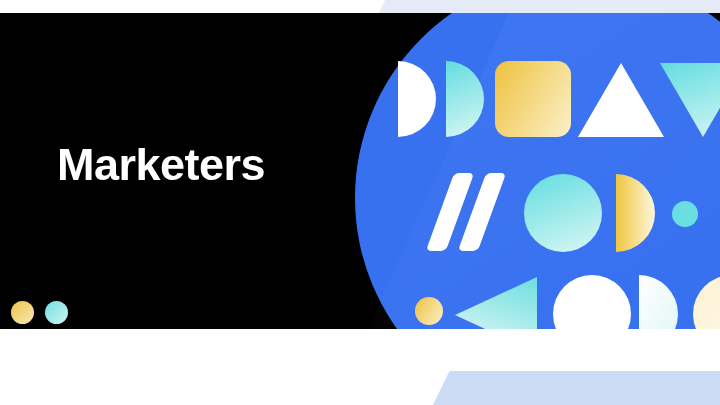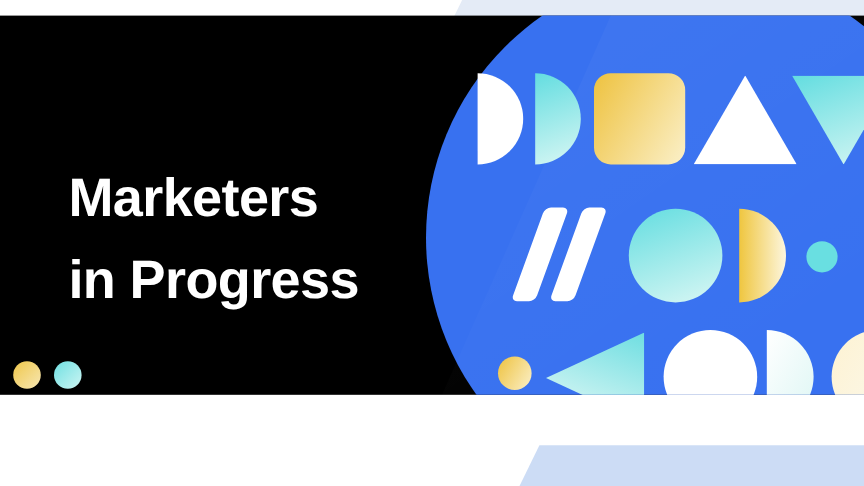--- a/index.html
+++ b/index.html
@@ -170,21 +170,20 @@
       <div class="shape circle g-white" style="left:553px; top:262px; width:78px; height:78px;"></div>
 
       <div class="shape half-r g-wcyan" style="left:639px; top:262px; width:39px; height:78px;"></div>
 
       <div class="shape circle g-cream" style="left:693px; top:262px; width:78px; height:78px;"></div>
 
     </div>
 
     <div class="headline">
       <span class="l1">Marketers</span>
-      <span class="l2">in Progress</span>
     </div>
 
     <div class="dot-row">
       <div class="dot-sm dot-gold"></div>
       <div class="dot-sm dot-cyan"></div>
     </div>
 
   </div>
 </div>
 

